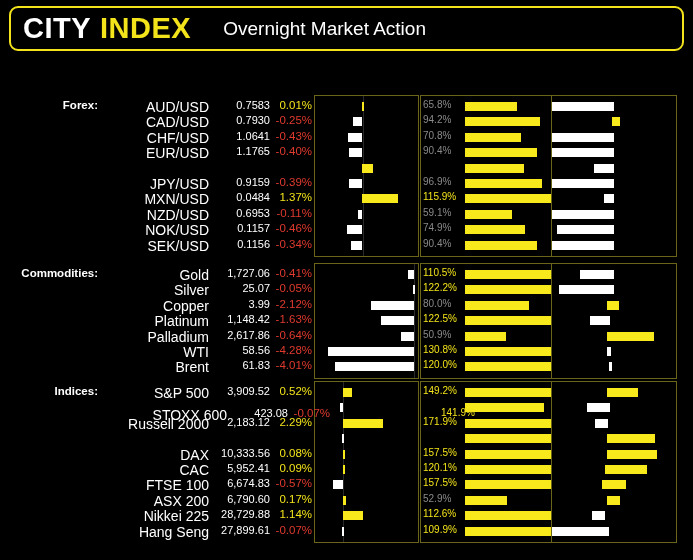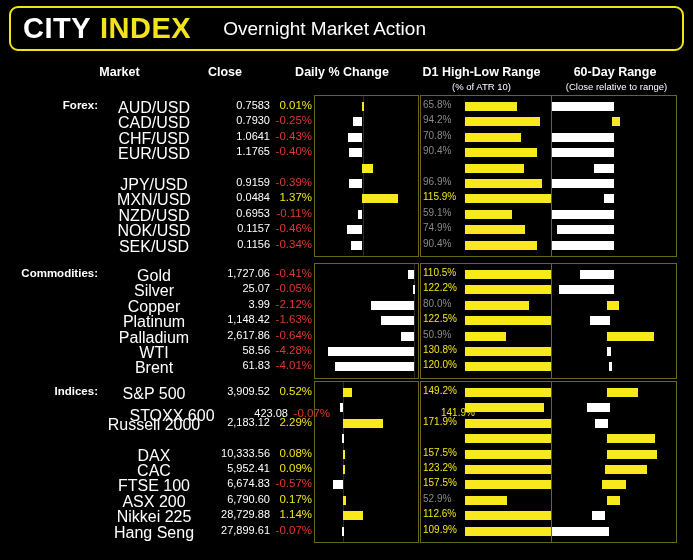--- a/index.html
+++ b/index.html
@@ -75,22 +75,22 @@
     color: #ffffff;
   }
   .grp-label {
     position: absolute; left: 12px; top: 0;
     width: 86px; text-align: right;
     font-weight: bold; font-size: 11.5px;
     color: #ffffff; white-space: nowrap;
   }
   .mkt {
     position: absolute; left: 99px; top: 0;
-    width: 110px; text-align: center;
-    font-size: 16px; color: #ffffff; white-space: nowrap;
+    width: 110px; text-align: right;
+    font-size: 14px; color: #ffffff; white-space: nowrap;
   }
   .close {
     position: absolute; left: 180px; top: 0;
     width: 90px; text-align: right;
     font-size: 11px; color: #ffffff; white-space: nowrap;
   }
   .pct {
     position: absolute; left: 268px; top: 0;
     width: 44px; text-align: right;
     font-size: 11.5px; white-space: nowrap;
@@ -127,29 +127,20 @@
 
 <div id="root">
 
   <div class="banner">
     <div class="logo">
       <span class="city">CITY</span><span class="index">INDEX</span>
     </div>
     <div class="banner-title">Overnight Market Action</div>
   </div>
 
-  <div class="col-headers">
-    <div class="ch" id="h-market">Market</div>
-    <div class="ch" id="h-close">Close</div>
-    <div class="ch" id="h-daily">Daily % Change</div>
-    <div class="ch" id="h-d1">D1 High-Low Range</div>
-    <div class="ch-sub" id="h-d1s">(% of ATR 10)</div>
-    <div class="ch" id="h-60">60-Day Range</div>
-    <div class="ch-sub" id="h-60s">(Close relative to range)</div>
-  </div>
 
   <div class="rows" id="rows">
       <div class="panel" style="left: 314px; top: 95px; width: 105px; height: 162px;">
         <div class="zero-line" style="left: 47.775px;"></div>
         <div class="bar yel" style="top: 6px; left: 47px; width: 1.5px;"></div>
         <div class="bar wht" style="top: 21.4px; left: 38px; width: 9px;"></div>
         <div class="bar wht" style="top: 36.8px; left: 33px; width: 14px;"></div>
         <div class="bar wht" style="top: 52.2px; left: 34px; width: 13px;"></div>
         <div class="bar yel" style="top: 67.6px; left: 47px; width: 11px;"></div>
         <div class="bar wht" style="top: 83px; left: 34px; width: 13px;"></div>
@@ -367,21 +358,21 @@
       <div class="row" style="top: 446.6px;">
         <div class="mkt">DAX</div>
         <div class="close">10,333.56</div>
         <div class="pct up">0.08%</div>
         <div class="atrlbl hot">157.5%</div>
       </div>
       <div class="row" style="top: 462px;">
         <div class="mkt">CAC</div>
         <div class="close">5,952.41</div>
         <div class="pct up">0.09%</div>
-        <div class="atrlbl hot">123.2%</div>
+        <div class="atrlbl hot">120.1%</div>
       </div>
       <div class="row" style="top: 477.4px;">
         <div class="mkt">FTSE 100</div>
         <div class="close">6,674.83</div>
         <div class="pct down">-0.57%</div>
         <div class="atrlbl hot">157.5%</div>
       </div>
       <div class="row" style="top: 492.8px;">
         <div class="mkt">ASX 200</div>
         <div class="close">6,790.60</div>

